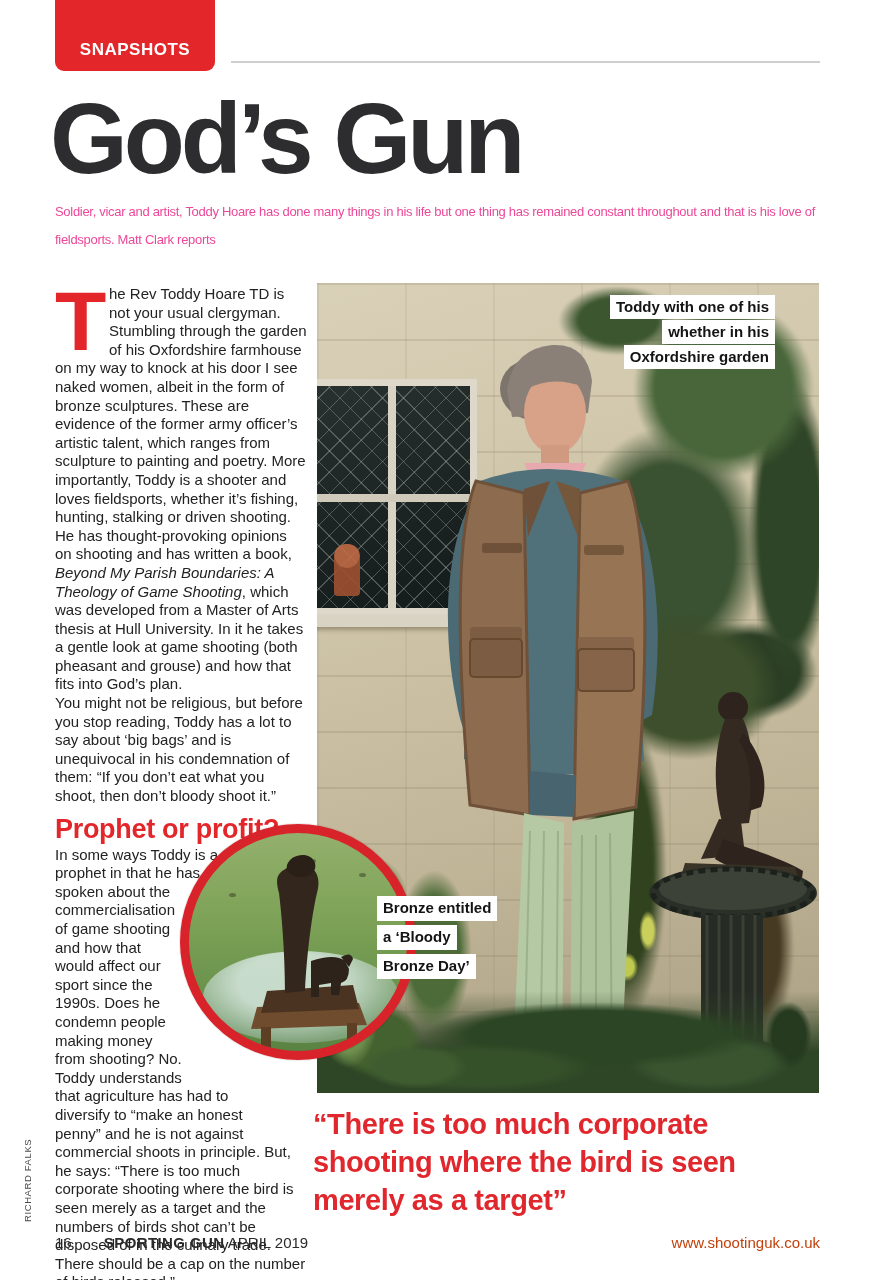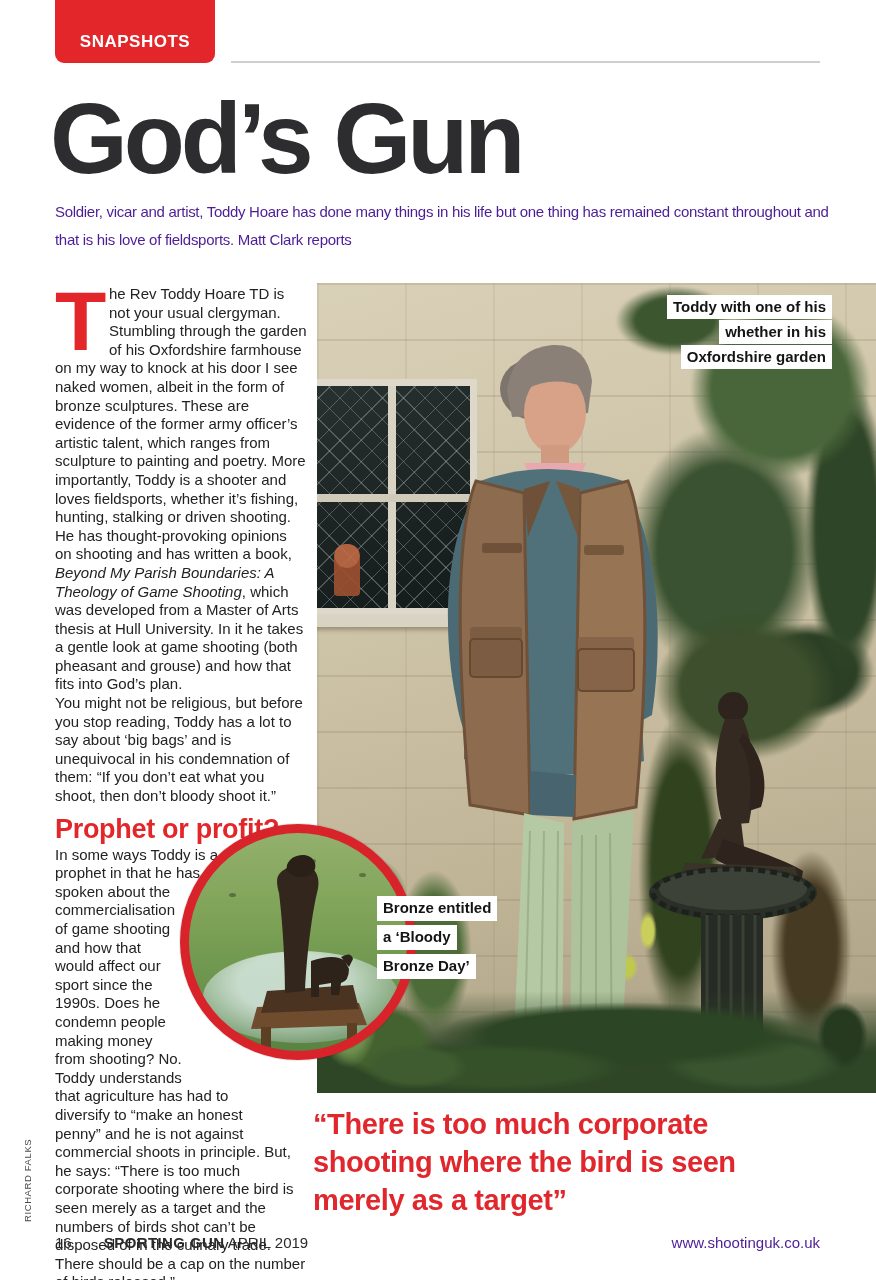--- a/index.html
+++ b/index.html
@@ -7,37 +7,37 @@
   body {
     position:relative;
     background:#ffffff;
     font-family:"Liberation Sans", sans-serif;
     color:#222;
     overflow:hidden;
   }
 
   
   .badge {
-    position:absolute; left:55px; top:0; width:160px; height:63px;
+    position:absolute; left:55px; top:0; width:160px; height:71px;
     background:#e2262a; border-radius:0 0 9px 9px;
     display:flex; align-items:flex-end; justify-content:center;
     padding-bottom:11px;
   }
   .badge span { color:#fff; font-weight:bold; font-size:17px; letter-spacing:.5px; }
   .header-rule {
     position:absolute; left:231px; top:61px; width:589px; height:2px; background:#cfcfcf;
   }
   h1.headline {
     position:absolute; left:50px; top:88px; width:800px;
     font-size:100px; line-height:1.0; font-weight:bold; letter-spacing:-4px;
     color:#2d2d2f;
   }
   .standfirst {
     position:absolute; left:55px; top:198px; width:778px;
-    font-size:15px; line-height:28px; color:#4c1d95; letter-spacing:-.3px;
+    font-size:13px; line-height:28px; color:#ec4899; letter-spacing:-.3px;
   }
 
   
   .body-col {
     position:absolute; left:55px; top:285px; width:252px;
     font-size:15px; line-height:18.6px; color:#222;
   }
   .body-col p { margin:0; text-align:left; }
   .dropcap {
     float:left; color:#e2262a; font-weight:bold;
@@ -51,21 +51,21 @@
     color:#e2262a; font-weight:bold; font-size:27px; line-height:26px;
     letter-spacing:-.3px;
   }
   .circle-spacer {
     float:right; width:150px; height:268px; margin-top:22px;
     shape-outside: circle(131px at 150px 135px);
   }
 
   
   .main-photo {
-    position:absolute; left:317px; top:283px; width:559px; height:810px;
+    position:absolute; left:317px; top:283px; width:502px; height:810px;
     overflow:hidden;
     background:
       repeating-linear-gradient(180deg, rgba(120,108,84,.18) 0 2px, transparent 2px 56px),
       repeating-linear-gradient(90deg, rgba(120,108,84,.10) 0 2px, transparent 2px 88px),
       linear-gradient(165deg,#d9d0b8 0%,#cdc3a6 38%,#c0b497 68%,#a99e83 100%);
   }
   .win {
     position:absolute; left:-8px; top:96px; width:168px; height:236px;
     background:
       repeating-linear-gradient(45deg, rgba(205,210,205,.30) 0 1px, transparent 1px 15px),
@@ -161,21 +161,21 @@
   }
 
   
   .credit {
     position:absolute; left:22px; top:1112px; height:110px;
     writing-mode:vertical-rl; transform:rotate(180deg);
     font-size:9.5px; color:#4a4a4a; letter-spacing:.6px;
   }
   .footer { position:absolute; left:55px; right:56px; top:1234px; font-size:15px; color:#2b2b2b; }
   .footer .left { float:left; }
-  .footer .right { float:right; color:#4c1d95; }
+  .footer .right { float:right; color:#c2410c; }
   .footer .mag { font-weight:bold; letter-spacing:.4px;padding-left:28px; }
 </style>
 </head>
 <body>
 
 <div class="badge">
   <span>SNAPSHOTS</span>
 </div>
 <div class="header-rule"></div>
 <h1 class="headline">God’s Gun</h1>

